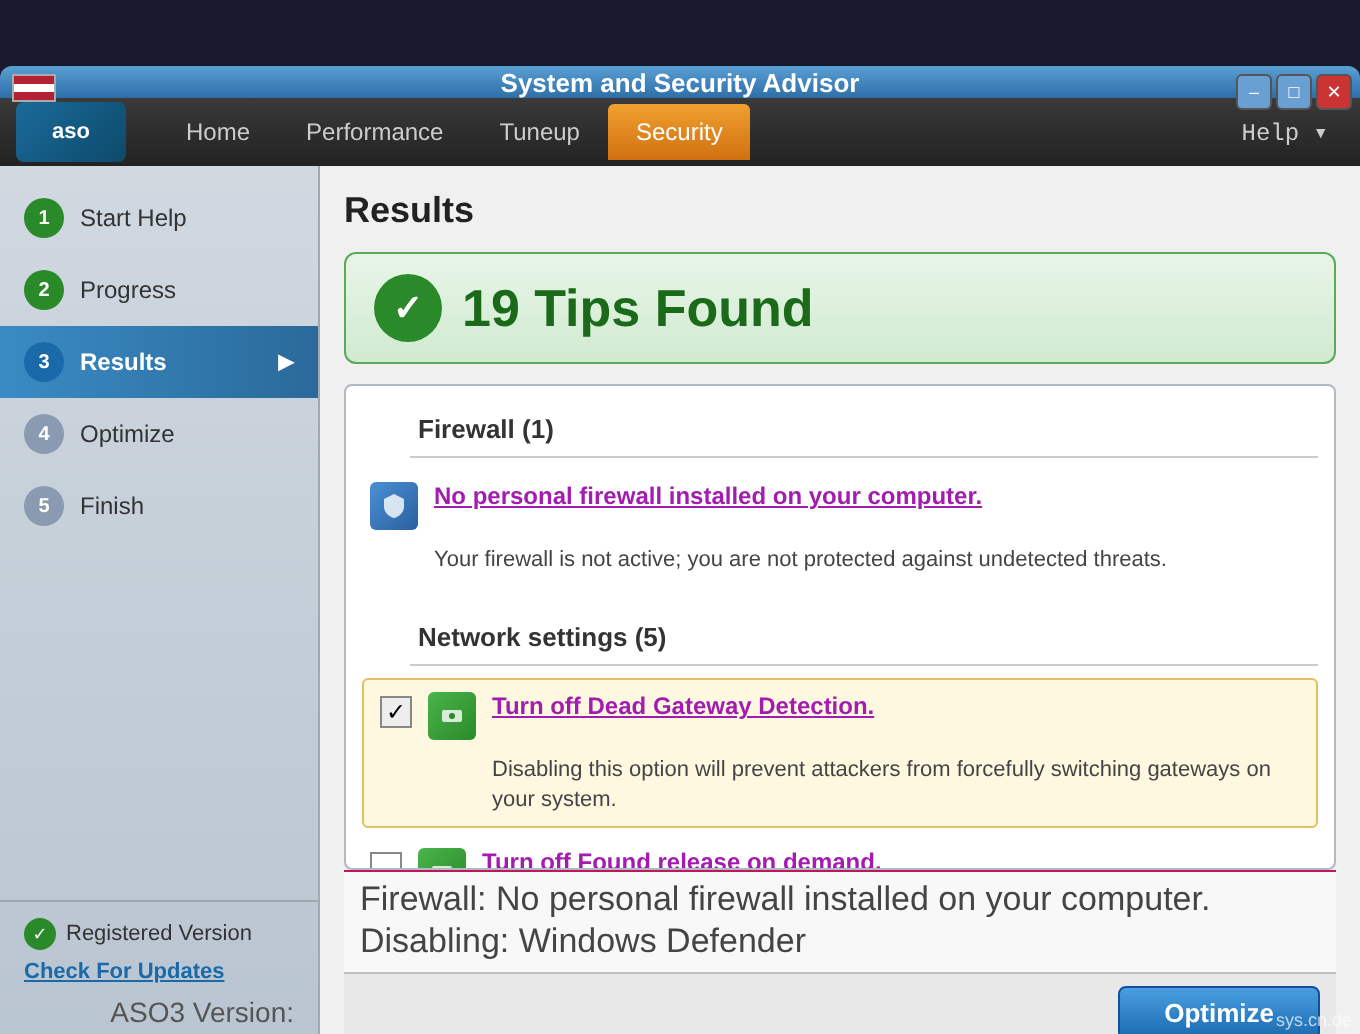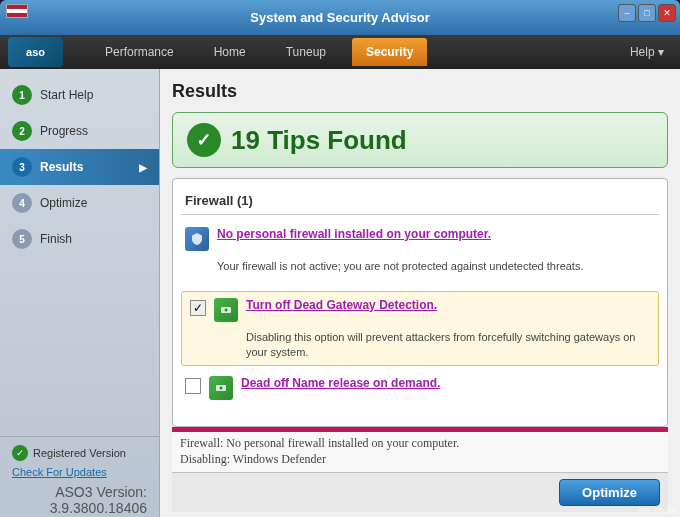--- a/index.html
+++ b/index.html
@@ -8,26 +8,27 @@
       height: 517px;
       font-family: Arial, sans-serif;
       font-size: 12px;
       background: #1a1a2e;
       overflow: hidden;
     }
 
     
     .title-bar {
       background: linear-gradient(to bottom, #5a9fd4, #2d6ea8);
-      height: 35px;
+      height: 16px;
       display: flex;
       align-items: center;
       justify-content: center;
       position: relative;
       border-radius: 6px 6px 0 0;
+      margin-top: 33px;
     }
     .title-bar-text {
       color: white;
       font-size: 13px;
       font-weight: bold;
     }
     .title-bar-controls {
       position: absolute;
       right: 4px;
       top: 4px;
@@ -63,21 +64,21 @@
       justify-content: center;
     }
 
     
     .toolbar {
       background: linear-gradient(to bottom, #3a3a3a, #222222);
       height: 34px;
       display: flex;
       align-items: center;
       padding: 0 8px;
-      gap: 12px;
+      gap: 0;
     }
     .toolbar-logo {
       width: 55px;
       height: 30px;
       background: linear-gradient(135deg, #1a6a9a, #0d4a6a);
       border-radius: 4px;
       display: flex;
       align-items: center;
       justify-content: center;
       color: white;
@@ -88,29 +89,30 @@
     .nav-item {
       color: #cccccc;
       font-size: 12px;
       padding: 6px 14px;
       cursor: pointer;
       border-radius: 3px 3px 0 0;
     }
     .nav-item.active {
       background: linear-gradient(to bottom, #f0a030, #d07010);
       color: white;
-      font-weight: bold;
+      font-weight: normal;
       padding: 7px 14px;
     }
     .toolbar-help {
       margin-left: auto;
       color: #cccccc;
       font-size: 12px;
       cursor: pointer;
       padding: 6px 8px;
+      font-family: Liberation Mono, monospace;
     }
 
     
     .main-layout {
       display: flex;
       height: calc(517px - 28px - 34px);
       background: #f0f0f0;
     }
 
     
@@ -189,20 +191,21 @@
       justify-content: center;
       color: white;
       font-size: 9px;
     }
     .check-updates-link {
       color: #1a6aaa;
       text-decoration: underline;
       cursor: pointer;
       font-size: 11px;
       margin-bottom: 6px;
+      font-weight: bold;
     }
     .version-text {
       color: #555;
       font-size: 14px;
       text-align: right;
     }
 
     
     .content-area {
       flex: 1;
@@ -267,20 +270,21 @@
     .tips-scroll::-webkit-scrollbar-track { background: #e8e8e8; }
     .tips-scroll::-webkit-scrollbar-thumb { background: #a0a0a0; border-radius: 2px; }
 
     .section-header {
       font-size: 13px;
       font-weight: bold;
       color: #333;
       padding: 6px 4px;
       border-bottom: 1px solid #ccc;
       margin-bottom: 6px;
+      margin-left: 24px;
     }
     .tip-item {
       display: flex;
       align-items: flex-start;
       gap: 8px;
       padding: 6px 4px;
       margin-bottom: 4px;
     }
     .tip-item.highlighted {
       background: #fef8e0;
@@ -328,25 +332,24 @@
       justify-content: center;
       margin-top: 2px;
     }
     .checkbox-col.checked { background: #eee; }
 
     .section-separator { height: 8px; }
 
     
     .status-bar {
       background: #f8f8f8;
-      border-top: 5px solid #be185d;
+      border-top: 1px solid #be185d;
       padding: 4px 8px;
-      font-size: 12px;
+      font-size: 17px;
       color: #444;
-      font-family: Liberation Serif, serif;
     }
     .status-line { margin-bottom: 1px; }
 
     
     .action-bar {
       display: flex;
       justify-content: flex-end;
       padding: 6px 8px;
       background: #e8e8e8;
       border-top: 1px solid #c0c0c0;
@@ -380,22 +383,22 @@
   <span class="title-bar-text">System and Security Advisor</span>
   <div class="title-bar-controls">
     <div class="title-btn min">–</div>
     <div class="title-btn max">□</div>
     <div class="title-btn close">✕</div>
   </div>
 </div>
 
 <div class="toolbar">
   <div class="toolbar-logo">aso</div>
+  <div class="nav-item">Home</div>
   <div class="nav-item">Performance</div>
-  <div class="nav-item">Home</div>
   <div class="nav-item">Tuneup</div>
   <div class="nav-item active">Security</div>
   <div class="toolbar-help">Help ▾</div>
 </div>
 
 <div class="main-layout">
 
   <div class="sidebar">
     <div class="sidebar-item">
       <div class="step-circle done">
@@ -459,20 +462,21 @@
             </svg>
           </div>
           <div class="tip-text-block">
             <div class="tip-title">No personal firewall installed on your computer.</div>
             <div class="tip-desc">Your firewall is not active; you are not protected against undetected threats.</div>
           </div>
         </div>
 
         <div class="section-separator"></div>
 
+        <div class="section-header">Network settings  (5)</div>
 
         <div class="tip-item highlighted">
           <div class="checkbox-col checked">✓</div>
           <div class="tip-icon network">
             <svg width="14" height="14" viewBox="0 0 14 14" fill="none">
               <rect x="2" y="4" width="10" height="6" rx="1" fill="white" opacity="0.8"></rect>
               <circle cx="7" cy="7" r="1.5" fill="#2a8a2a"></circle>
             </svg>
           </div>
           <div class="tip-text-block">
@@ -483,21 +487,21 @@
 
         <div class="tip-item">
           <div class="checkbox-col"></div>
           <div class="tip-icon network">
             <svg width="14" height="14" viewBox="0 0 14 14" fill="none">
               <rect x="2" y="4" width="10" height="6" rx="1" fill="white" opacity="0.8"></rect>
               <circle cx="7" cy="7" r="1.5" fill="#2a8a2a"></circle>
             </svg>
           </div>
           <div class="tip-text-block">
-            <div class="tip-title">Dead off Name release on demand.</div>
+            <div class="tip-title">Turn off Found release on demand.</div>
           </div>
         </div>
 
       </div>
     </div>
 
     <div class="status-bar">
       <div class="status-line">Firewall: No personal firewall installed on your computer.</div>
       <div class="status-line">Disabling: Windows Defender</div>
     </div>

